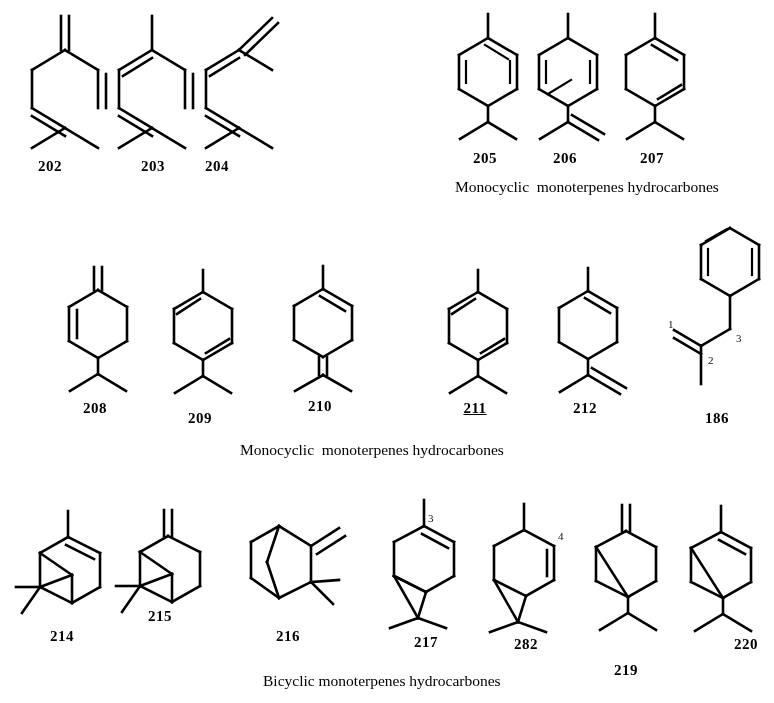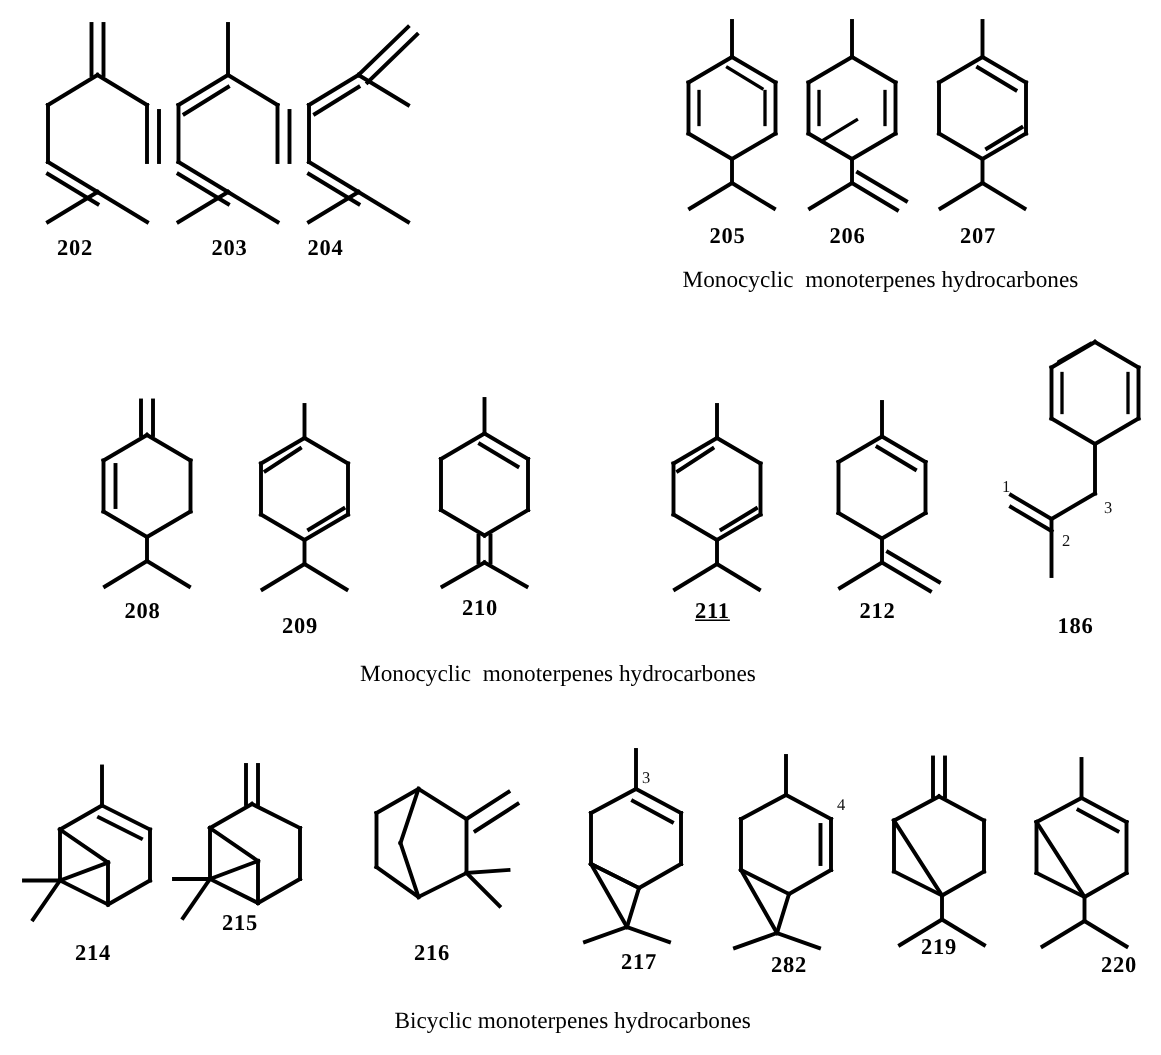--- a/index.html
+++ b/index.html
@@ -353,21 +353,21 @@
       <line x1="16" y1="84" x2="48" y2="100"></line>
       <line x1="48" y1="100" x2="76" y2="84"></line>
       <line x1="76" y1="84" x2="76" y2="50"></line>
       <line x1="76" y1="50" x2="46" y2="34"></line>
       <line x1="16" y1="50" x2="48" y2="100"></line>
       <line x1="48" y1="100" x2="48" y2="116"></line>
       <line x1="48" y1="116" x2="20" y2="133"></line>
       <line x1="48" y1="116" x2="76" y2="133"></line>
     </svg>
   </div>
-  <div class="lbl" style="left:606px;top:624px;width:40px;">219</div>
+  <div class="lbl" style="left:606px;top:662px;width:40px;">219</div>
 
   <div class="struct" style="left:675px;top:500px;">
     <svg width="96" height="132" viewBox="0 0 96 132">
       <line x1="46" y1="32" x2="46" y2="6"></line>
       <line x1="46" y1="32" x2="16" y2="48"></line>
       <line x1="16" y1="48" x2="16" y2="82"></line>
       <line x1="16" y1="82" x2="48" y2="98"></line>
       <line x1="48" y1="98" x2="76" y2="82"></line>
       <line x1="76" y1="82" x2="76" y2="48"></line>
       <line x1="76" y1="48" x2="46" y2="32"></line>

